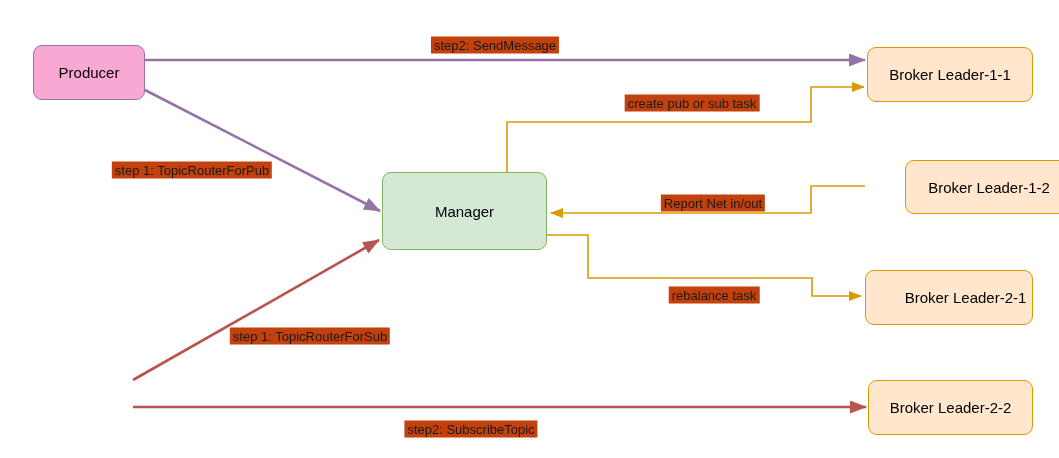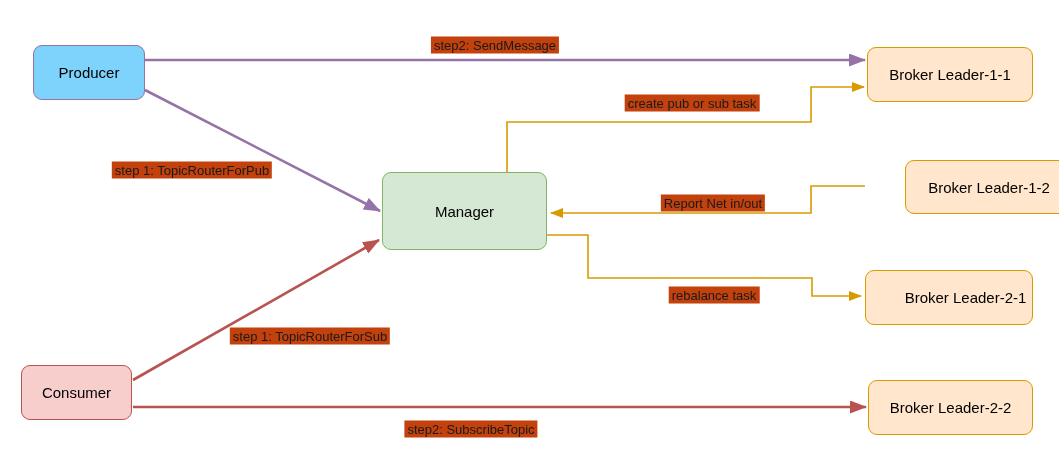--- a/index.html
+++ b/index.html
@@ -34,21 +34,21 @@
     box-sizing: border-box;
     border-radius: 9px;
     display: flex;
     align-items: center;
     justify-content: center;
     font-size: 15px;
     color: #000000;
     text-align: center;
     white-space: nowrap;
   }
-  .node.purple { background: #7dd3fc; border: 1.5px solid #9673a6; }
+  .node.purple { background: #f9a8d4; border: 1.5px solid #9673a6; }
   .node.red    { background: #f8cecc; border: 1.5px solid #b85450; }
   .node.green  { background: #d5e8d4; border: 1.5px solid #82b366; }
   .node.orange { background: #ffe6cc; border: 1.5px solid #d79b00; }
 
   .edge-label {
     position: absolute;
     transform: translate(-50%, -50%);
     font-size: 13px;
     color: #1a1a1a;
     background: #c2410c;
@@ -80,23 +80,20 @@
     <path class="edge red" d="M133,407 L866,407" marker-end="url(#arrow-red)"></path>
     <path class="edge orange" d="M507,172 L507,122 L811,122 L811,87 L864,87" marker-end="url(#arrow-orange)"></path>
     <path class="edge orange" d="M865,186 L811,186 L811,213 L551,213" marker-end="url(#arrow-orange)"></path>
     <path class="edge orange" d="M547,235 L588,235 L588,278 L812,278 L812,296 L861,296" marker-end="url(#arrow-orange)"></path>
   </svg>
 
   <div class="node purple" style="left:33px; top:45px; width:112px; height:55px;">
     <span>Producer</span>
   </div>
 
-  <div class="node red" style="left:21px; top:365px; width:111px; height:55px;">
-    <span>Consumer</span>
-  </div>
 
   <div class="node green" style="left:382px; top:172px; width:165px; height:78px;">
     <span>Manager</span>
   </div>
 
   <div class="node orange" style="left:867px; top:47px; width:166px; height:55px;">
     <span>Broker Leader-1-1</span>
   </div>
 
   <div class="node orange" style="left:865px; top:160px; width:168px; height:54px;margin-left:40px;">

